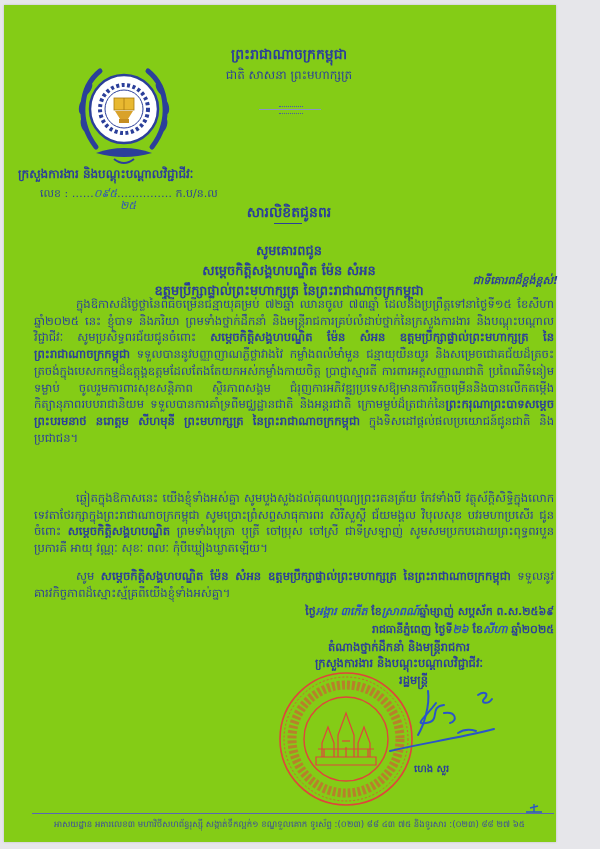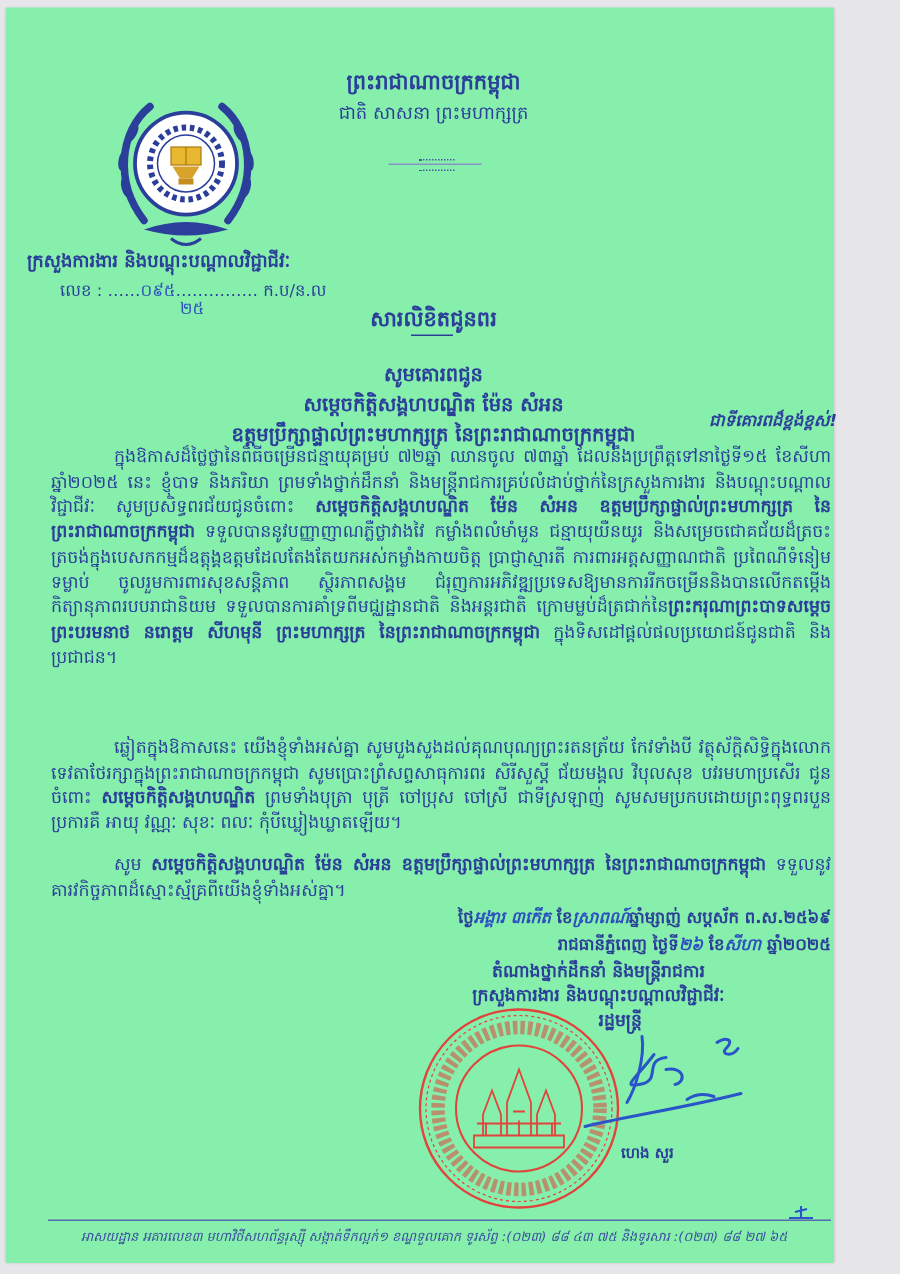--- a/index.html
+++ b/index.html
@@ -2,36 +2,36 @@
 <html><head>
 <meta charset="utf-8">
 <style>
   html, body { margin: 0; padding: 0; }
   body {
     width: 600px; height: 849px; background: #e6e6ea; position: relative; overflow: hidden;
     font-family: "DejaVu Sans", sans-serif;
   }
   .page {
     position: absolute; left: 4px; top: 5px; width: 552px; height: 837px;
-    background: #86efac; box-shadow: 0 0 2px rgba(0,0,0,0.18);
+    background: #84cc16; box-shadow: 0 0 2px rgba(0,0,0,0.18);
   }
   .abs { position: absolute; }
   .center { text-align: center; }
 
   
   .kingdom { left: 200px; top: 40px; width: 170px; font-size: 14px; font-weight: bold; color: #2b3f9a; }
   .motto { left: 200px; top: 62px; width: 170px; font-size: 12px; color: #2b3f9a; }
   .orn { left: 255px; top: 104px; width: 62px; height: 1px; background: #8a93c8; }
   .orn-dots { left: 275px; top: 101px; width: 24px; height: 6px; border-top: 1px dotted #4a58a8; border-bottom: 1px dotted #4a58a8; }
 
   .logo { left: 70px; top: 58px; width: 100px; height: 112px; }
 
   .ministry { left: 14px; top: 161px; width: 240px; font-size: 12px; font-weight: bold; color: #2b3f9a; }
   .refno { left: 36px; top: 181px; width: 210px; font-size: 11px; color: #2b3f9a; }
-  .refno .hand { color: #2c50c0; }
+  .refno .hand { font-style: italic; color: #2c50c0; }
 
   .letter-title { left: 200px; top: 198px; width: 170px; font-size: 14px; font-weight: bold; color: #2b3f9a; }
   .title-rule { left: 270px; top: 218px; width: 28px; height: 1px; background: #2b3f9a; }
   .recipient { left: 60px; top: 236px; width: 450px; font-size: 13px; font-weight: bold; color: #2b3f9a; line-height: 20px; }
   .respect { left: 370px; top: 268px; width: 184px; font-size: 11px; font-style: italic; font-weight: bold; color: #2b3f9a; text-align: right; }
 
   .body-text { left: 30px; width: 520px; font-size: 11.6px; line-height: 16.7px; color: #2b3f9a; text-align: justify; }
   .body-text p { margin: 0; text-indent: 42px; }
   .body-text b { font-weight: bold; }
   .p1 { top: 291px; }
@@ -42,21 +42,21 @@
   .date-block .hand { font-style: italic; color: #2c50c0; }
   .signer { left: 240px; top: 634px; width: 310px; font-size: 11.5px; font-weight: bold; color: #2b3f9a; text-align: center; line-height: 16px; }
   .minister-title { left: 395px; top: 668px; width: 70px; font-size: 11.5px; font-weight: bold; color: #2b3f9a; }
   .signer-name { left: 410px; top: 757px; width: 100px; font-size: 10px; font-weight: bold; color: #2b3f9a; }
 
   .seal { left: 272px; top: 664px; width: 140px; height: 140px; }
   .signature { left: 380px; top: 680px; width: 130px; height: 70px; }
 
   .footer-rule { left: 28px; top: 808px; width: 522px; height: 1px; background: #5a66b4; }
   .footer-mark { left: 520px; top: 797px; width: 20px; height: 12px; }
-  .footer-text { left: 50px; top: 814px; width: 500px; font-size: 8.6px; font-style: italic; color: #3a4aa0; white-space: nowrap; }
+  .footer-text { left: 50px; top: 814px; width: 500px; font-size: 8.6px; color: #3a4aa0; white-space: nowrap; }
 </style>
 </head>
 <body>
 
 <div class="page">
 
   <svg class="abs logo" viewBox="0 0 100 112">
 
     <g fill="none" stroke="#2b3f9a" stroke-width="5" stroke-linecap="round">
       <path d="M26 8 C6 24, 2 58, 22 84"></path>

